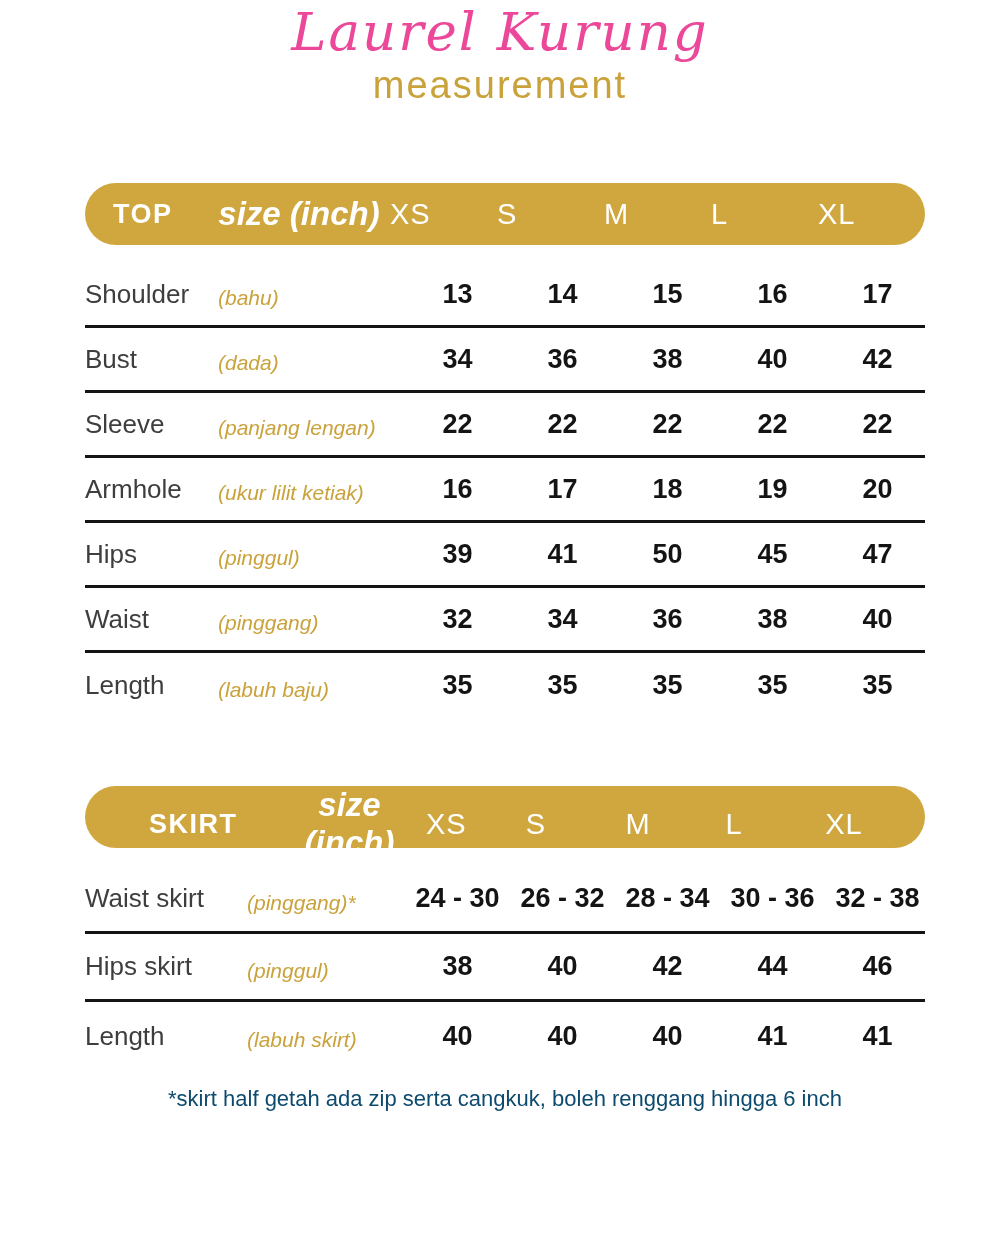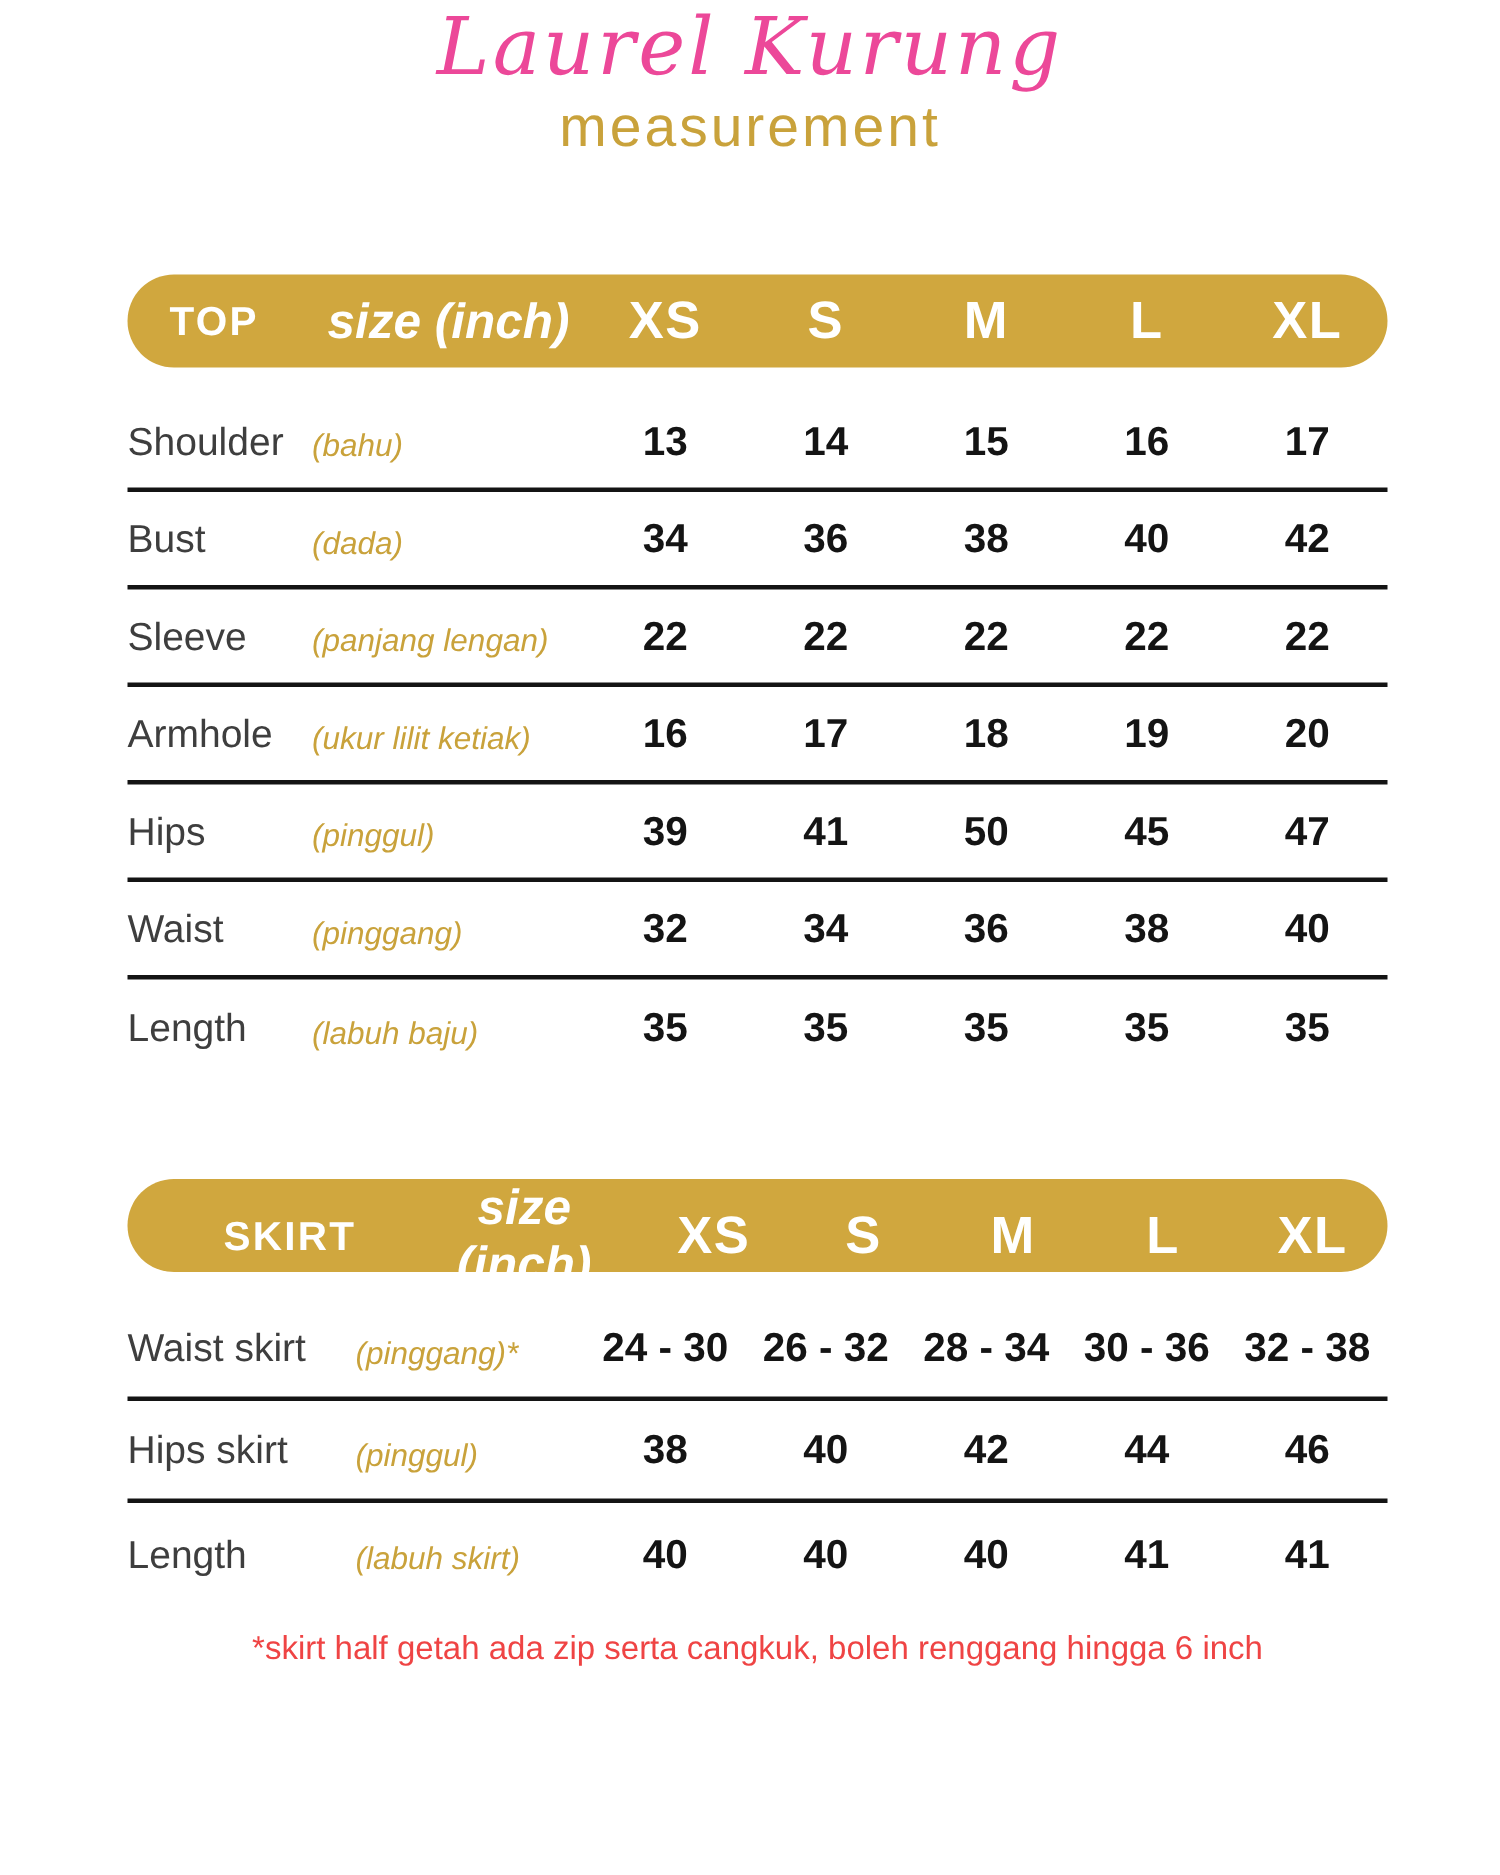--- a/index.html
+++ b/index.html
@@ -23,41 +23,42 @@
   .thead {
     display:grid; align-items:center; height:62px;
     background:#D0A73E; color:#ffffff;border-radius:31px;
   }
   .thead.top-grid   { margin-top:76px; }
   .thead.skirt-grid { margin-top:68px;padding-left:36px; }
   .top-grid   { grid-template-columns:123px 182px repeat(5,1fr); }
   .skirt-grid { grid-template-columns:152px 153px repeat(5,1fr); }
   .thname { font-size:27px; font-weight:700; letter-spacing:1.5px; padding-left:28px; }
   .thsize { font-size:33px; font-weight:700; font-style:italic; text-align:center; }
-  .thcol  { font-size:35px; font-weight:700; text-align:center; letter-spacing:1px; }
+  .thcol  { font-size:29px; font-weight:400; letter-spacing:1px; }
 
   
   .tbody { padding-top:18px; }
   .trow {
     display:grid; align-items:center;
     border-bottom:3px solid #141414;
+    gap:10px;
   }
   .trow.h65 { height:65px; }
   .trow.h68 { height:68px; }
   .trow.last { border-bottom:none; }
   .lbl   { font-size:26px; color:#3E3E3E; font-weight:400; }
   .malay {
     font-size:21px; font-style:italic; color:#C9A23B;
     transform:translateY(4px);
   }
   .val   { font-size:27px; font-weight:700; color:#141414; text-align:center; white-space:nowrap; }
 
   .footnote {
     margin-top:16px; text-align:center;
-    font-size:22px; color:#ef4444; font-weight:400;
+    font-size:22px; color:#0c4a6e; font-weight:400;
   }
 </style>
 </head>
 <body>
 
 <div class="page">
 
   <h1 class="title">Laurel Kurung</h1>
   <div class="subtitle">measurement</div>
 

